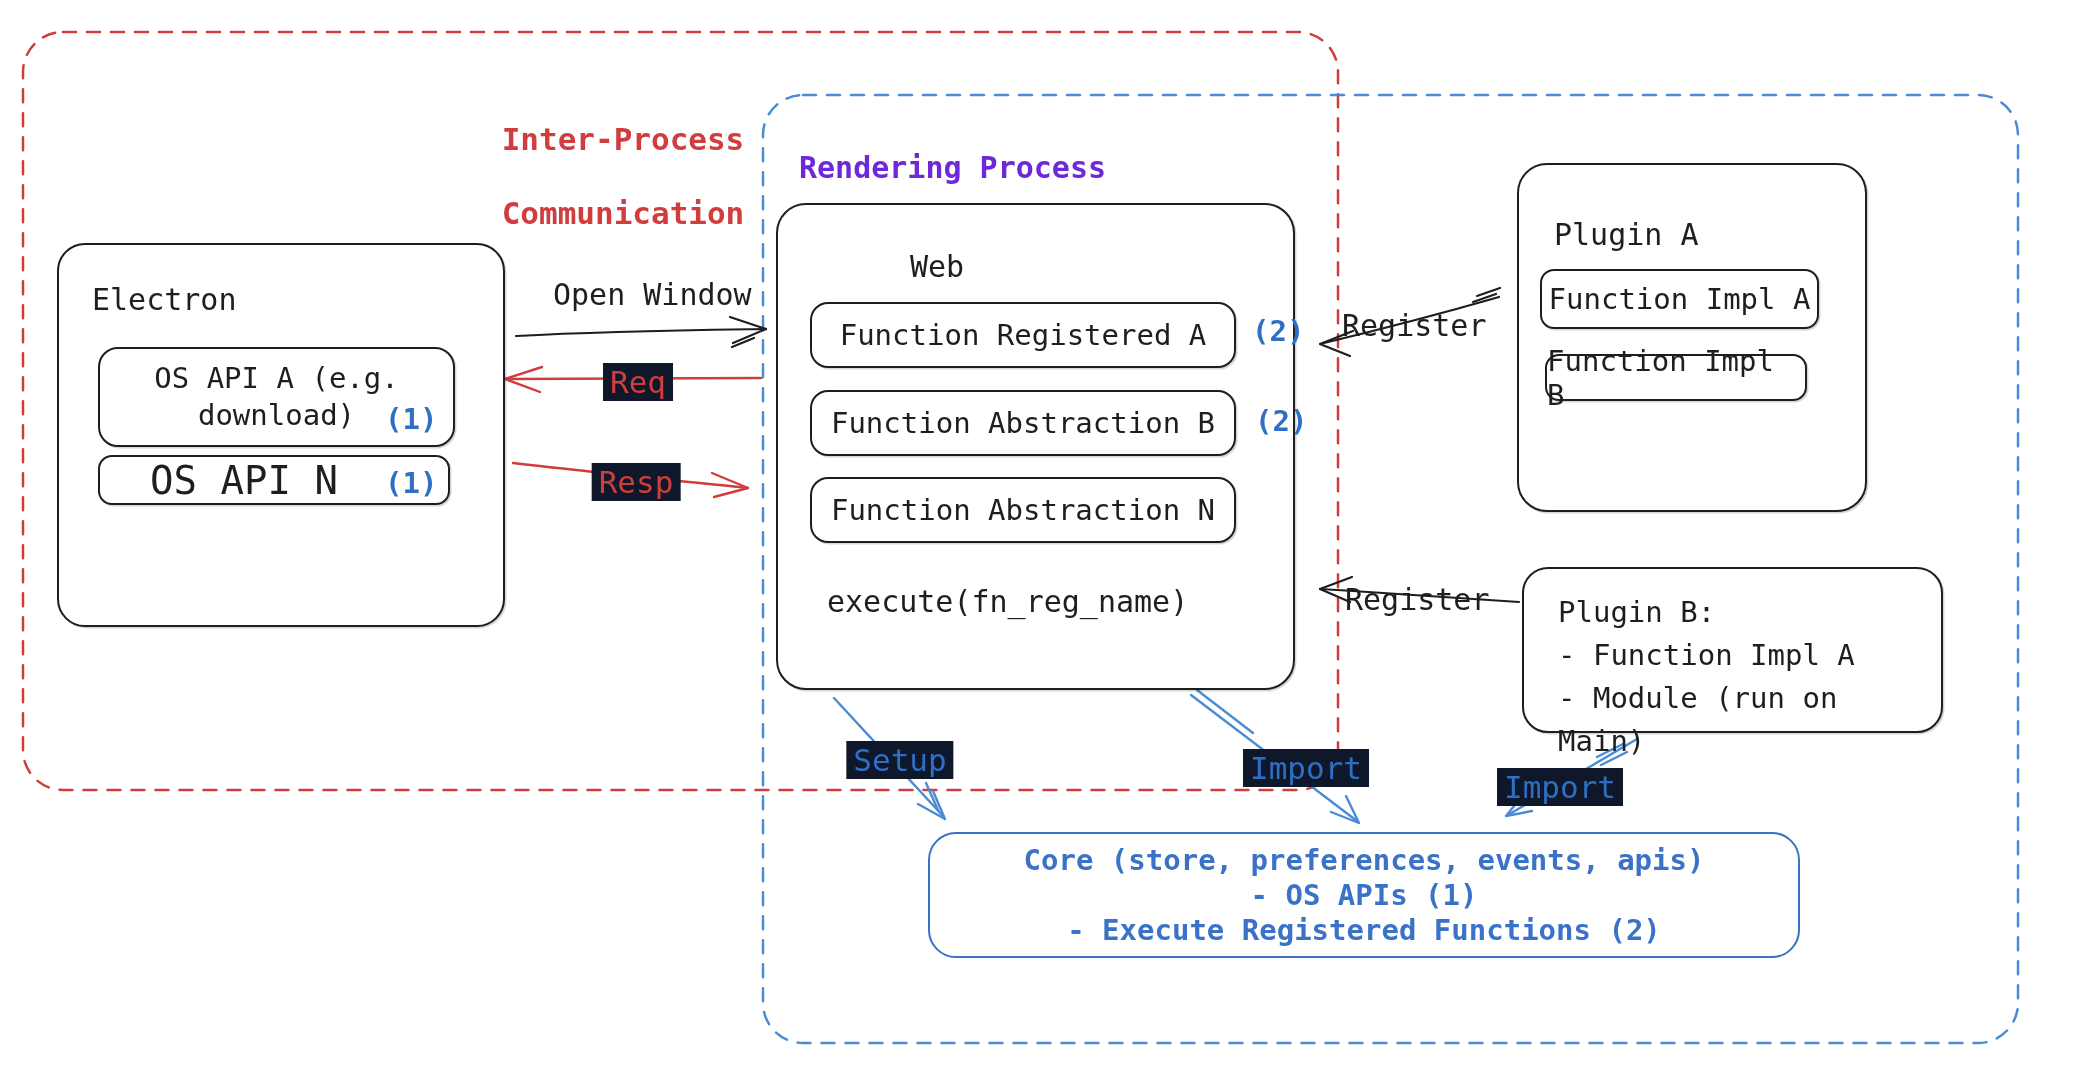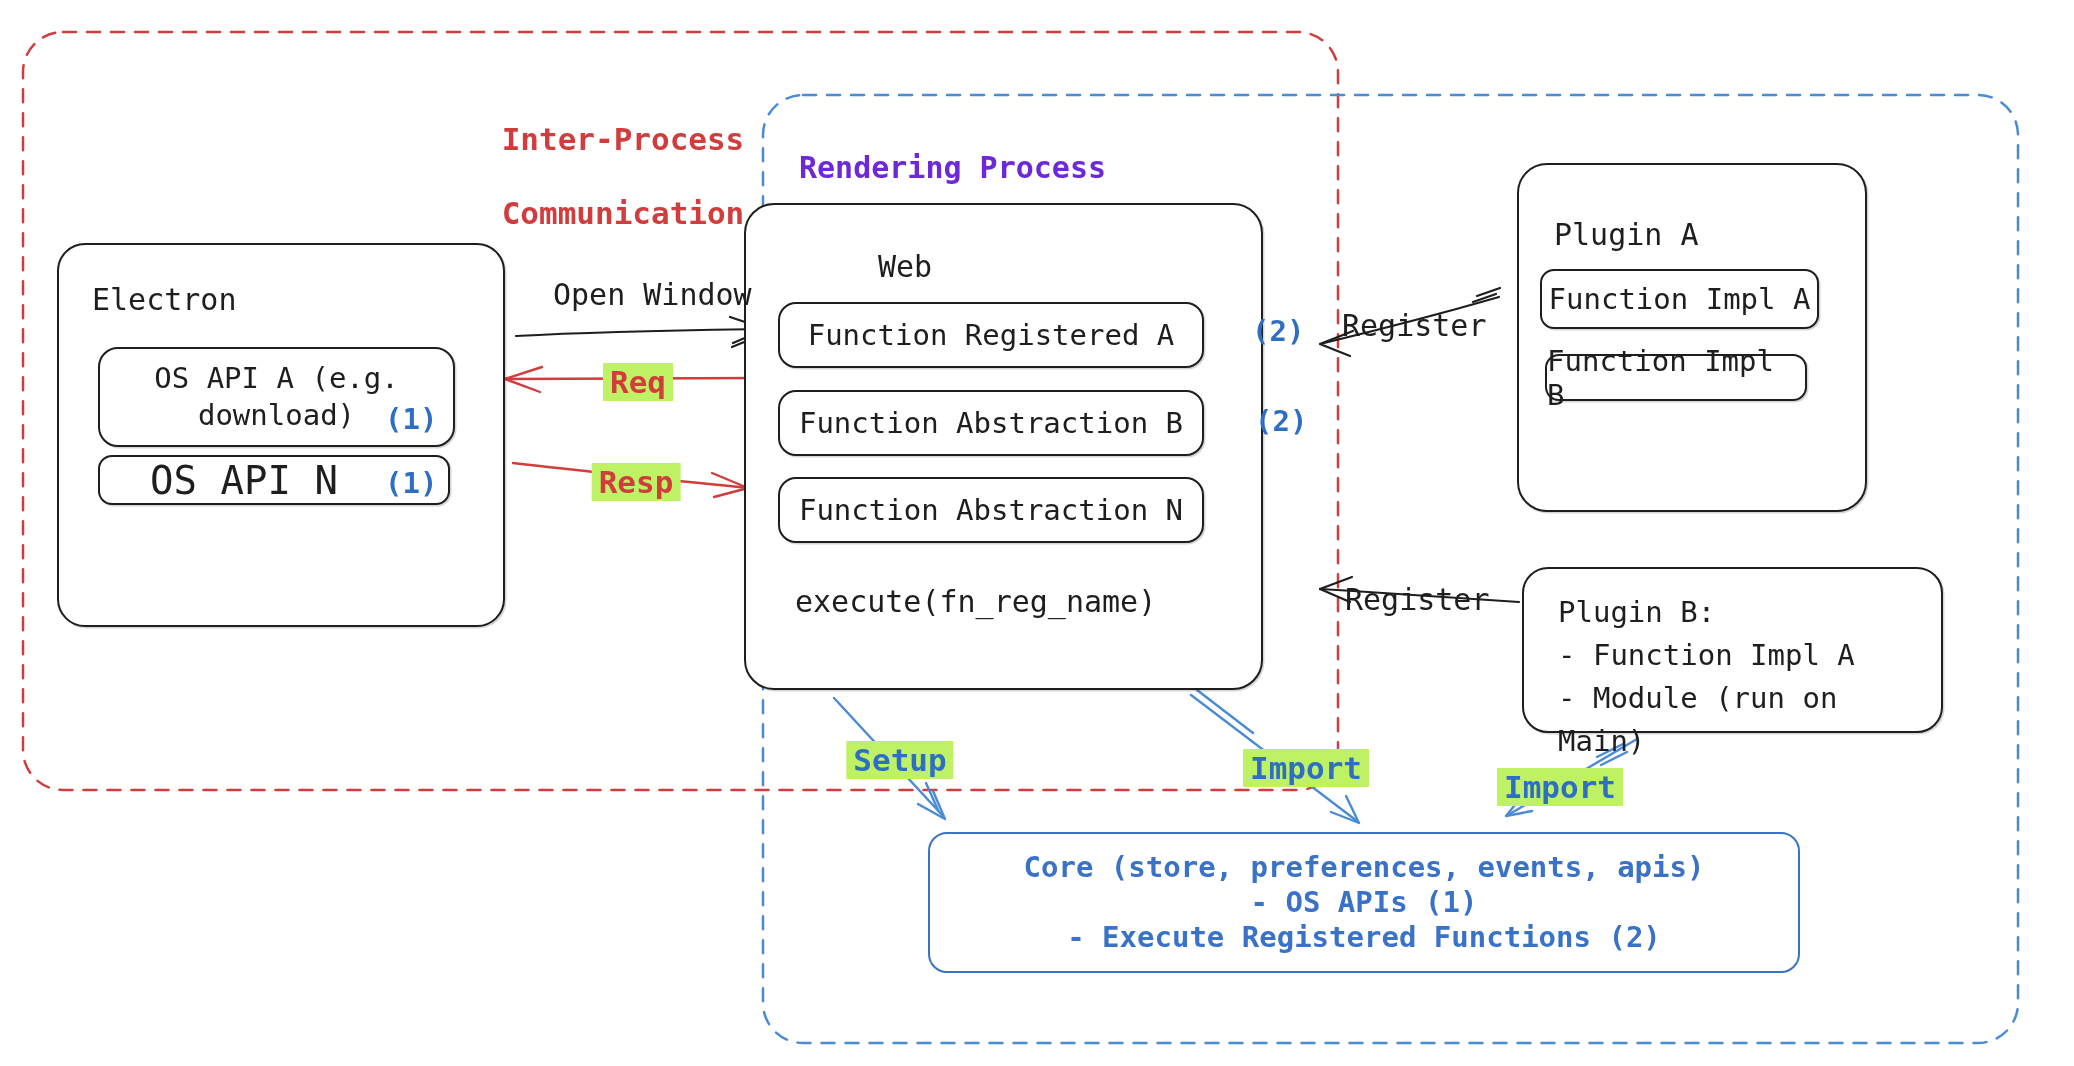--- a/index.html
+++ b/index.html
@@ -18,21 +18,21 @@
     border:2.5px solid #1e1e1e;
     box-shadow:1.5px 1.5px 0 rgba(30,30,30,.18);
     box-sizing:border-box;
   }
   .label{position:absolute;white-space:pre;}
   .black-lbl{font-size:30px;color:#1e1e1e;}
   .center-flex{display:flex;align-items:center;justify-content:center;}
   .fa-box{left:32px;width:426px;height:66px;border-radius:18px;font-size:29px;}
   .impl-box{border-radius:14px;font-size:29px;}
   .badge{position:absolute;font-size:29px;color:#2e6fc4;font-weight:bold;}
-  .anno{font-weight:bold;background:#bef264;padding:1px 7px;transform:translate(-50%,-50%);}
+  .anno{font-weight:normal;background:#0f172a;padding:1px 7px;transform:translate(-50%,-50%);}
   .blue-anno{color:#2e6fc4;font-size:31px;}
   .red-anno{color:#d13d3d;font-size:31px;}
   .core-box{
     border:2.5px solid #3a72c8;border-radius:28px;background:#fff;
     display:flex;flex-direction:column;align-items:center;justify-content:center;
     color:#3a72c8;font-weight:bold;font-size:29px;line-height:35px;text-align:center;
     box-shadow:none;
   }
   .pb-line{line-height:43px;}
 </style>
@@ -105,21 +105,21 @@
     <div>OS API A (e.g.</div>
     <div>download)</div>
   </div>
   <div class="badge" style="left:385px;top:402px;">(1)</div>
 
   <div class="box center-flex" style="left:98px;top:455px;width:352px;height:50px;border-radius:14px;font-size:39px;">
     <div style="margin-right:60px;">OS API N</div>
   </div>
   <div class="badge" style="left:385px;top:466px;">(1)</div>
 
-  <div class="box" style="left:744px;top:203px;width:519px;height:487px;border-radius:30px;">
+  <div class="box" style="left:776px;top:203px;width:519px;height:487px;border-radius:30px;">
     <div class="label black-lbl" style="left:132px;top:44px;">Web</div>
     <div class="box center-flex fa-box" style="top:97px;">
       <span>Function Registered A</span>
     </div>
     <div class="box center-flex fa-box" style="top:185px;">
       <span>Function Abstraction B</span>
     </div>
     <div class="box center-flex fa-box" style="top:272px;">
       <span>Function Abstraction N</span>
     </div>
@@ -137,21 +137,21 @@
       <span>Function Impl B</span>
     </div>
   </div>
 
   <div class="box" style="left:1522px;top:567px;width:421px;height:166px;border-radius:26px;padding:22px 0 0 34px;font-size:29px;">
     <div class="pb-line">Plugin B:</div>
     <div class="pb-line">- Function Impl A</div>
     <div class="pb-line">- Module (run on Main)</div>
   </div>
 
-  <div class="box core-box" style="left:928px;top:832px;width:872px;height:141px;border-radius:19px;">
+  <div class="box core-box" style="left:928px;top:832px;width:872px;height:126px;">
     <div>Core (store, preferences, events, apis)</div>
     <div>- OS APIs (1)</div>
     <div>- Execute Registered Functions (2)</div>
   </div>
 
   <div class="label black-lbl" style="left:553px;top:277px;">Open Window</div>
   <div class="label anno red-anno" style="left:638px;top:382px;">Req</div>
   <div class="label anno red-anno" style="left:636px;top:482px;">Resp</div>
   <div class="label black-lbl" style="left:1342px;top:308px;">Register</div>
   <div class="label black-lbl" style="left:1345px;top:582px;">Register</div>

